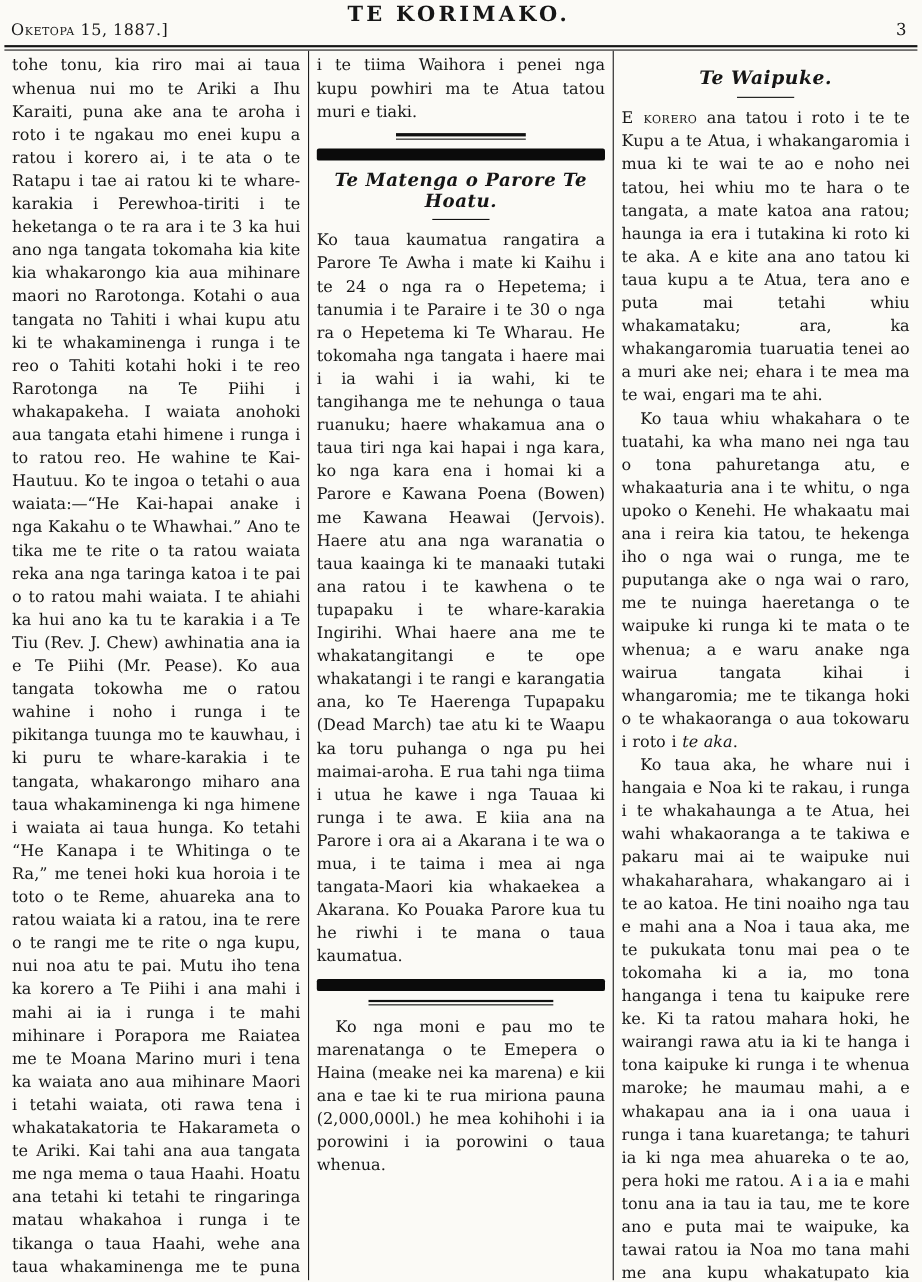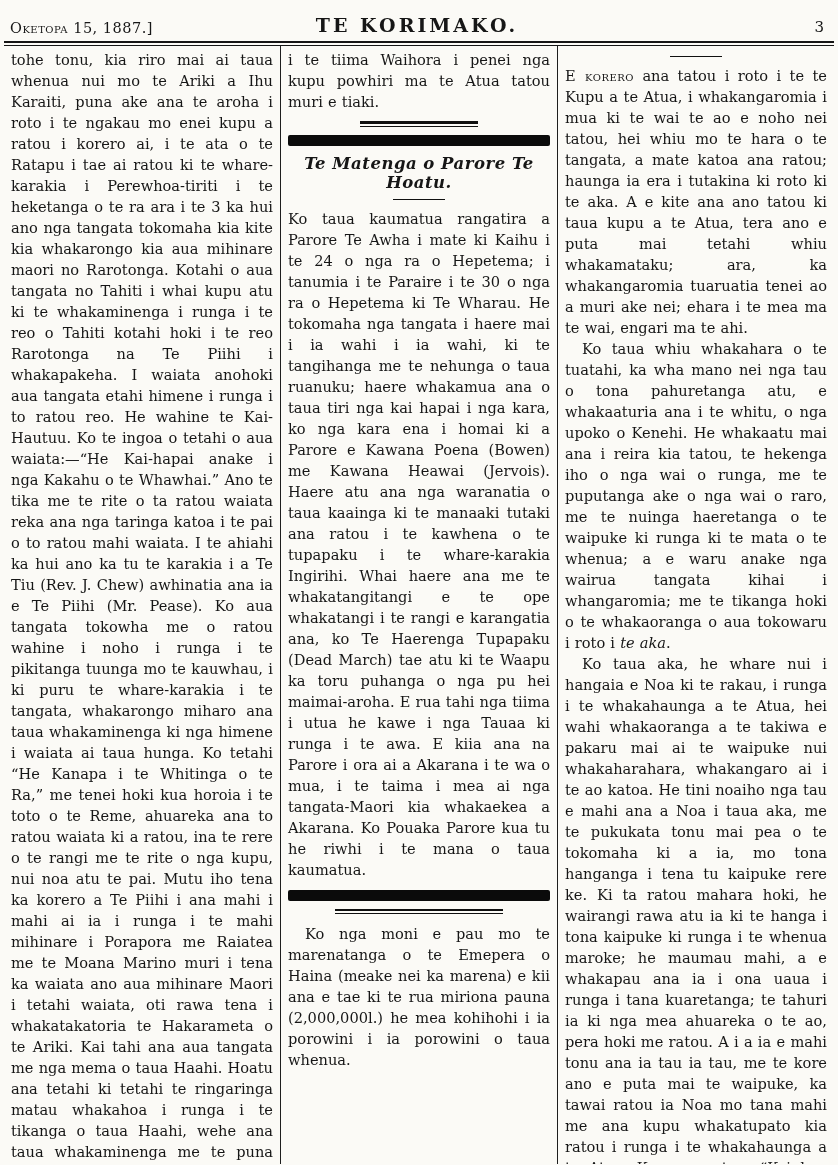--- a/index.html
+++ b/index.html
@@ -13,21 +13,21 @@
   .page { width: 838px; height: 1165px; box-sizing: border-box; padding: 6px 4px 0 4px; }
   .masthead-row {
     display: flex; align-items: flex-end;
     padding: 2px 6px 0 6px; height: 28px;
   }
   .date {
     width: 215px; font-size: 14.5px; font-variant: small-caps;
     letter-spacing: 0.5px; white-space: nowrap;
   }
   .masthead {
-    flex: 1; margin: 0; text-align: center;
+    flex: 1; margin: 12px; text-align: center;
     font-size: 19px; font-weight: bold; letter-spacing: 3px;
   }
   .pagenum { width: 215px; text-align: right; font-size: 15px; padding-right: 4px; }
   .header-rule {
     margin: 5px 0 0 0;
     border-top: 2px solid #151515;
     border-bottom: 1px solid #151515;
     height: 2px;
   }
   .columns {
@@ -104,20 +104,21 @@
 
       <p class="body-text">Ko taua kaumatua rangatira a Parore Te Awha i mate ki Kaihu i te 24 o nga ra o Hepetema; i tanumia i te Paraire i te 30 o nga ra o Hepetema ki Te Wharau. He tokomaha nga tangata i haere mai i ia wahi i ia wahi, ki te tangihanga me te nehunga o taua ruanuku; haere whakamua ana o taua tiri nga kai hapai i nga kara, ko nga kara ena i homai ki a Parore e Kawana Poena (Bowen) me Kawana Heawai (Jervois). Haere atu ana nga waranatia o taua kaainga ki te manaaki tutaki ana ratou i te kawhena o te tupapaku i te whare-karakia Ingirihi. Whai haere ana me te whakatangitangi e te ope whakatangi i te rangi e karangatia ana, ko Te Haerenga Tupapaku (Dead March) tae atu ki te Waapu ka toru puhanga o nga pu hei maimai-aroha. E rua tahi nga tiima i utua he kawe i nga Tauaa ki runga i te awa. E kiia ana na Parore i ora ai a Akarana i te wa o mua, i te taima i mea ai nga tangata-Maori kia whakaekea a Akarana. Ko Pouaka Parore kua tu he riwhi i te mana o taua kaumatua.</p>
 
       <div class="black-bar mt"></div>
       <div class="sep-double-thin"></div>
 
       <p class="body-text indent">Ko nga moni e pau mo te marenatanga o te Emepera o Haina (meake nei ka marena) e kii ana e tae ki te rua miriona pauna (2,000,000l.) he mea kohihohi i ia porowini i ia porowini o taua whenua.</p>
     </section>
 
     <section class="col">
+      <h2 class="article-heading lg">Te Waipuke.</h2>
       <div class="sep-short"></div>
 
       <p class="body-text"><span class="lead-caps">E korero</span><span> ana tatou i roto i te te Kupu a te Atua, i whakangaromia i mua ki te wai te ao e noho nei tatou, hei whiu mo te hara o te tangata, a mate katoa ana ratou; haunga ia era i tutakina ki roto ki te aka. A e kite ana ano tatou ki taua kupu a te Atua, tera ano e puta mai tetahi whiu whakamataku; ara, ka whakangaromia tuaruatia tenei ao a muri ake nei; ehara i te mea ma te wai, engari ma te ahi.</span></p>
 
       <p class="body-text indent"><span>Ko taua whiu whakahara o te tuatahi, ka wha mano nei nga tau o tona pahuretanga atu, e whakaaturia ana i te whitu, o nga upoko o Kenehi. He whakaatu mai ana i reira kia tatou, te hekenga iho o nga wai o runga, me te puputanga ake o nga wai o raro, me te nuinga haeretanga o te waipuke ki runga ki te mata o te whenua; a e waru anake nga wairua tangata kihai i whangaromia; me te tikanga hoki o te whakaoranga o aua tokowaru i roto i </span><i>te aka</i><span>.</span></p>
 
       <p class="body-text indent">Ko taua aka, he whare nui i hangaia e Noa ki te rakau, i runga i te whakahaunga a te Atua, hei wahi whakaoranga a te takiwa e pakaru mai ai te waipuke nui whakaharahara, whakangaro ai i te ao katoa. He tini noaiho nga tau e mahi ana a Noa i taua aka, me te pukukata tonu mai pea o te tokomaha ki a ia, mo tona hanganga i tena tu kaipuke rere ke. Ki ta ratou mahara hoki, he wairangi rawa atu ia ki te hanga i tona kaipuke ki runga i te whenua maroke; he maumau mahi, a e whakapau ana ia i ona uaua i runga i tana kuaretanga; te tahuri ia ki nga mea ahuareka o te ao, pera hoki me ratou. A i a ia e mahi tonu ana ia tau ia tau, me te kore ano e puta mai te waipuke, ka tawai ratou ia Noa mo tana mahi me ana kupu whakatupato kia ratou i runga i te whakahaunga a te Atua. Ka mea ratou, “Kei hea ano te waipuke e korero tonutia nei e koe? Heaha i kore ai e puta mai? Kua roa noa atu</p>
     </section>
 
   </main>

